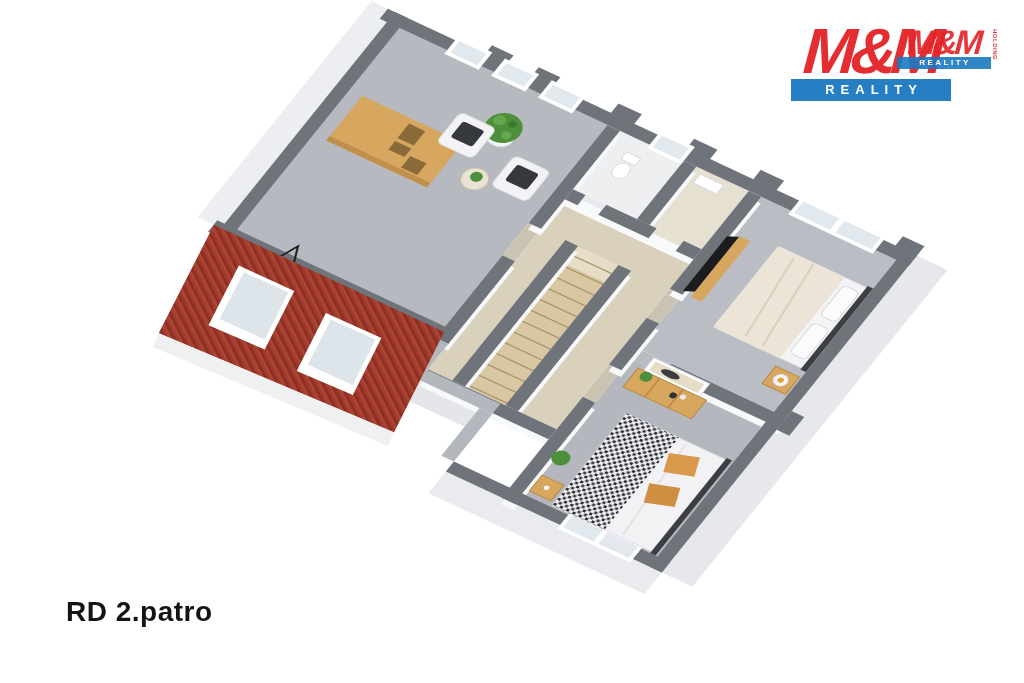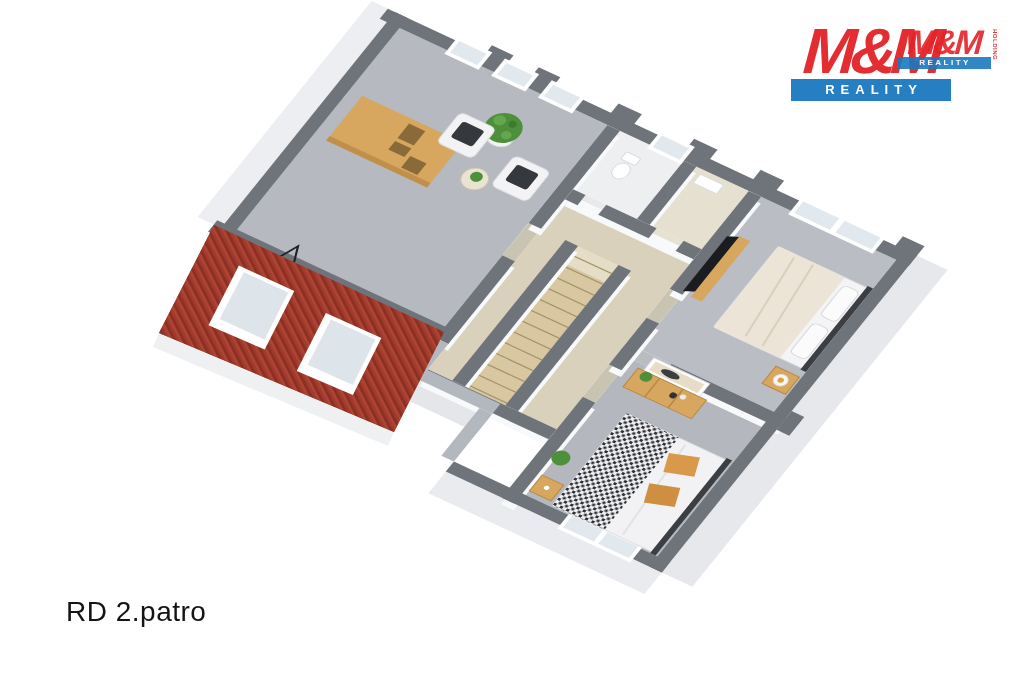--- a/index.html
+++ b/index.html
@@ -13,21 +13,21 @@
   .logo-main .bar{margin-top:-2px;background:#1b79c0;color:#ffffff;text-align:center;
                   font-size:13px;font-weight:bold;letter-spacing:6px;padding:3px 0 4px 6px;}
   .logo-small{position:absolute;left:897px;top:27px;width:94px;opacity:.9;}
   .logo-small .mm{color:#e32227;font-weight:bold;font-style:italic;font-size:34px;line-height:.9;
                   letter-spacing:-3px;transform:skewX(-4deg);text-align:center;}
   .logo-small .bar{margin-top:-1px;background:#1b79c0;color:#ffffff;text-align:center;
                    font-size:8px;font-weight:bold;letter-spacing:2.5px;padding:1px 0 2px 2px;}
   .logo-small .holding{position:absolute;right:-7px;top:2px;color:#e32227;font-size:6px;
                    font-weight:bold;writing-mode:vertical-rl;letter-spacing:.5px;}
   
-  .caption{position:absolute;left:66px;top:596px;font-size:28px;font-weight:normal;
+  .caption{position:absolute;left:66px;top:596px;font-size:28px;font-weight:bold;
            color:#141417;letter-spacing:.5px;}
 </style>
 </head>
 <body>
 
 <div id="stage">
 
 <svg id="plan-svg" width="1024" height="683" viewBox="0 0 1024 683">
   <defs>
     <pattern id="roofstripe" width="8" height="8" patternUnits="userSpaceOnUse" patternTransform="rotate(-27)">

